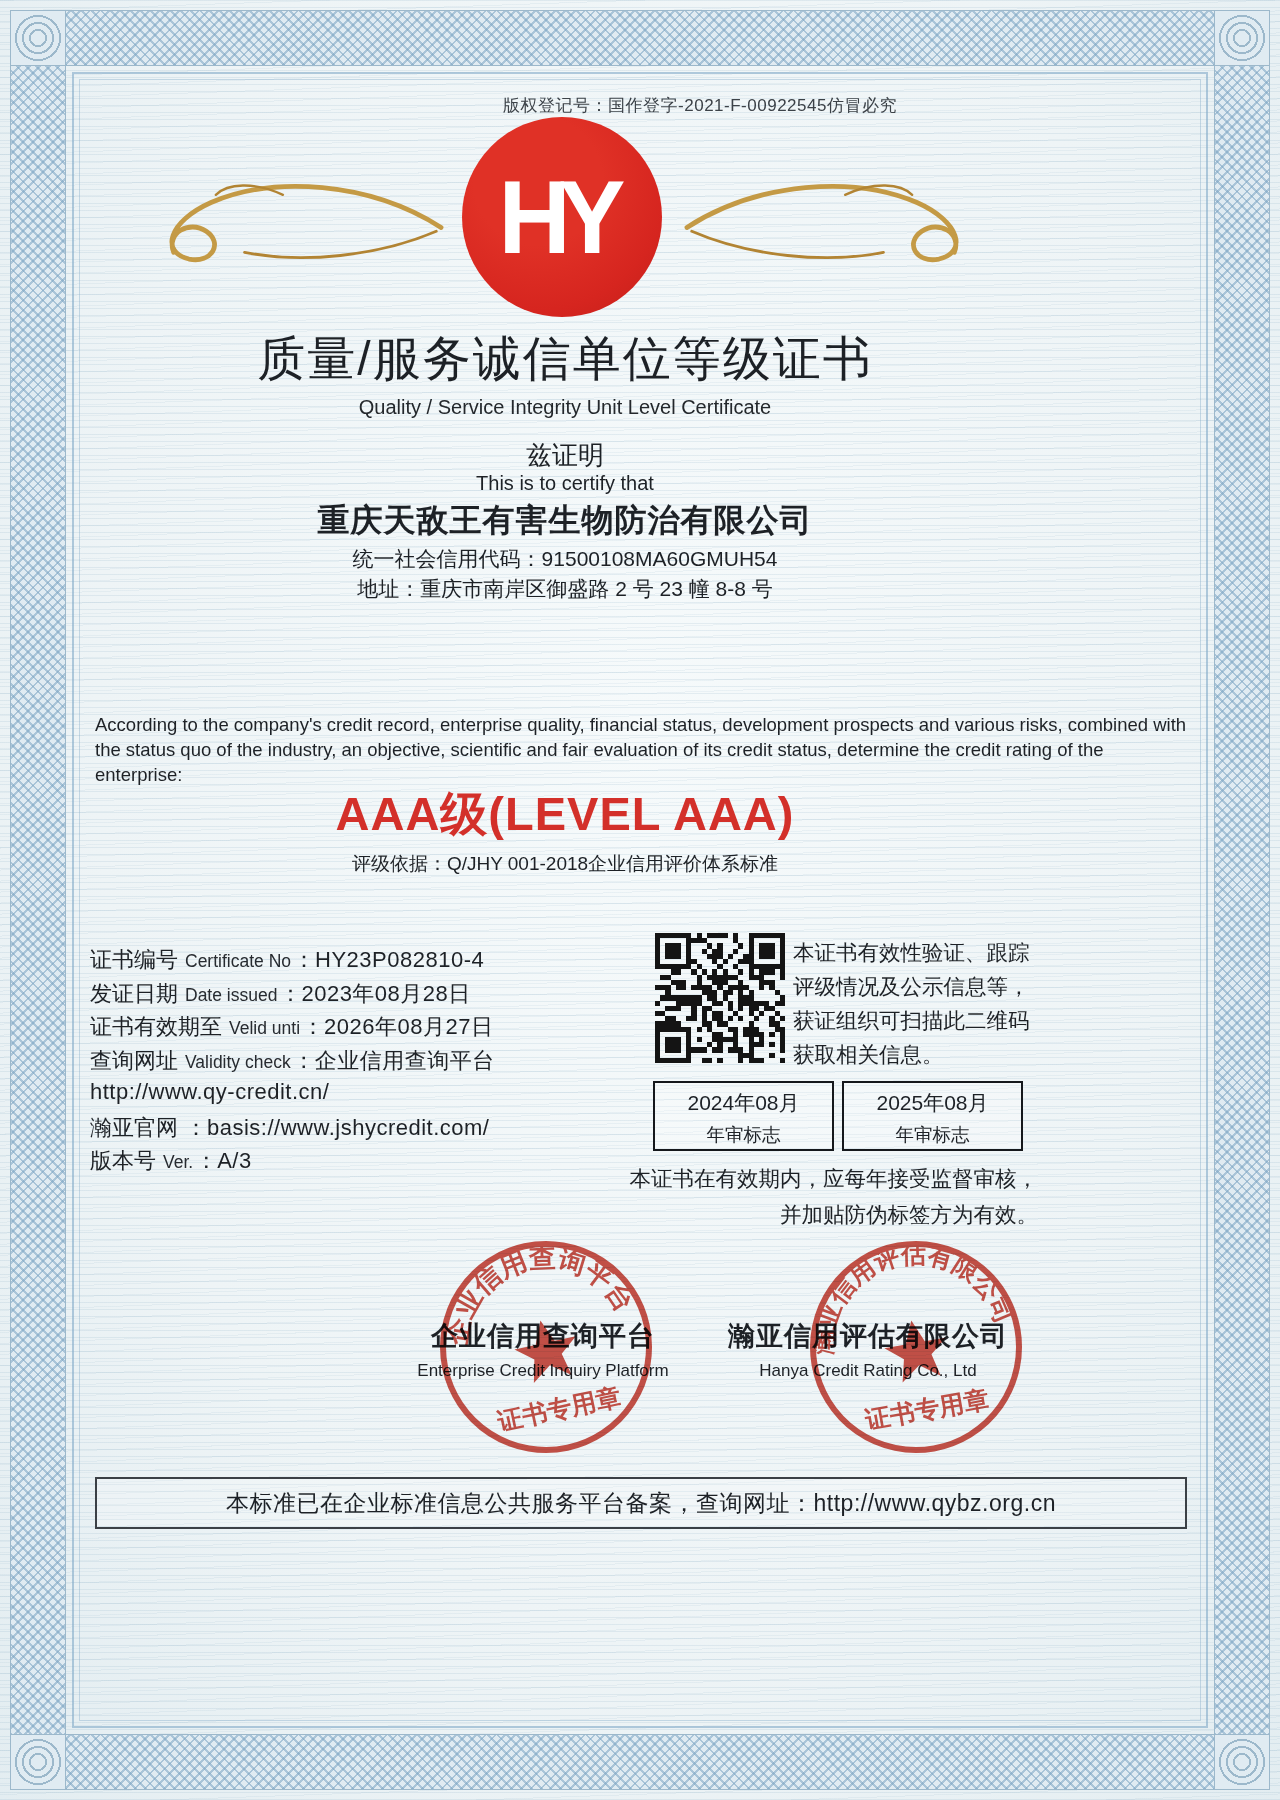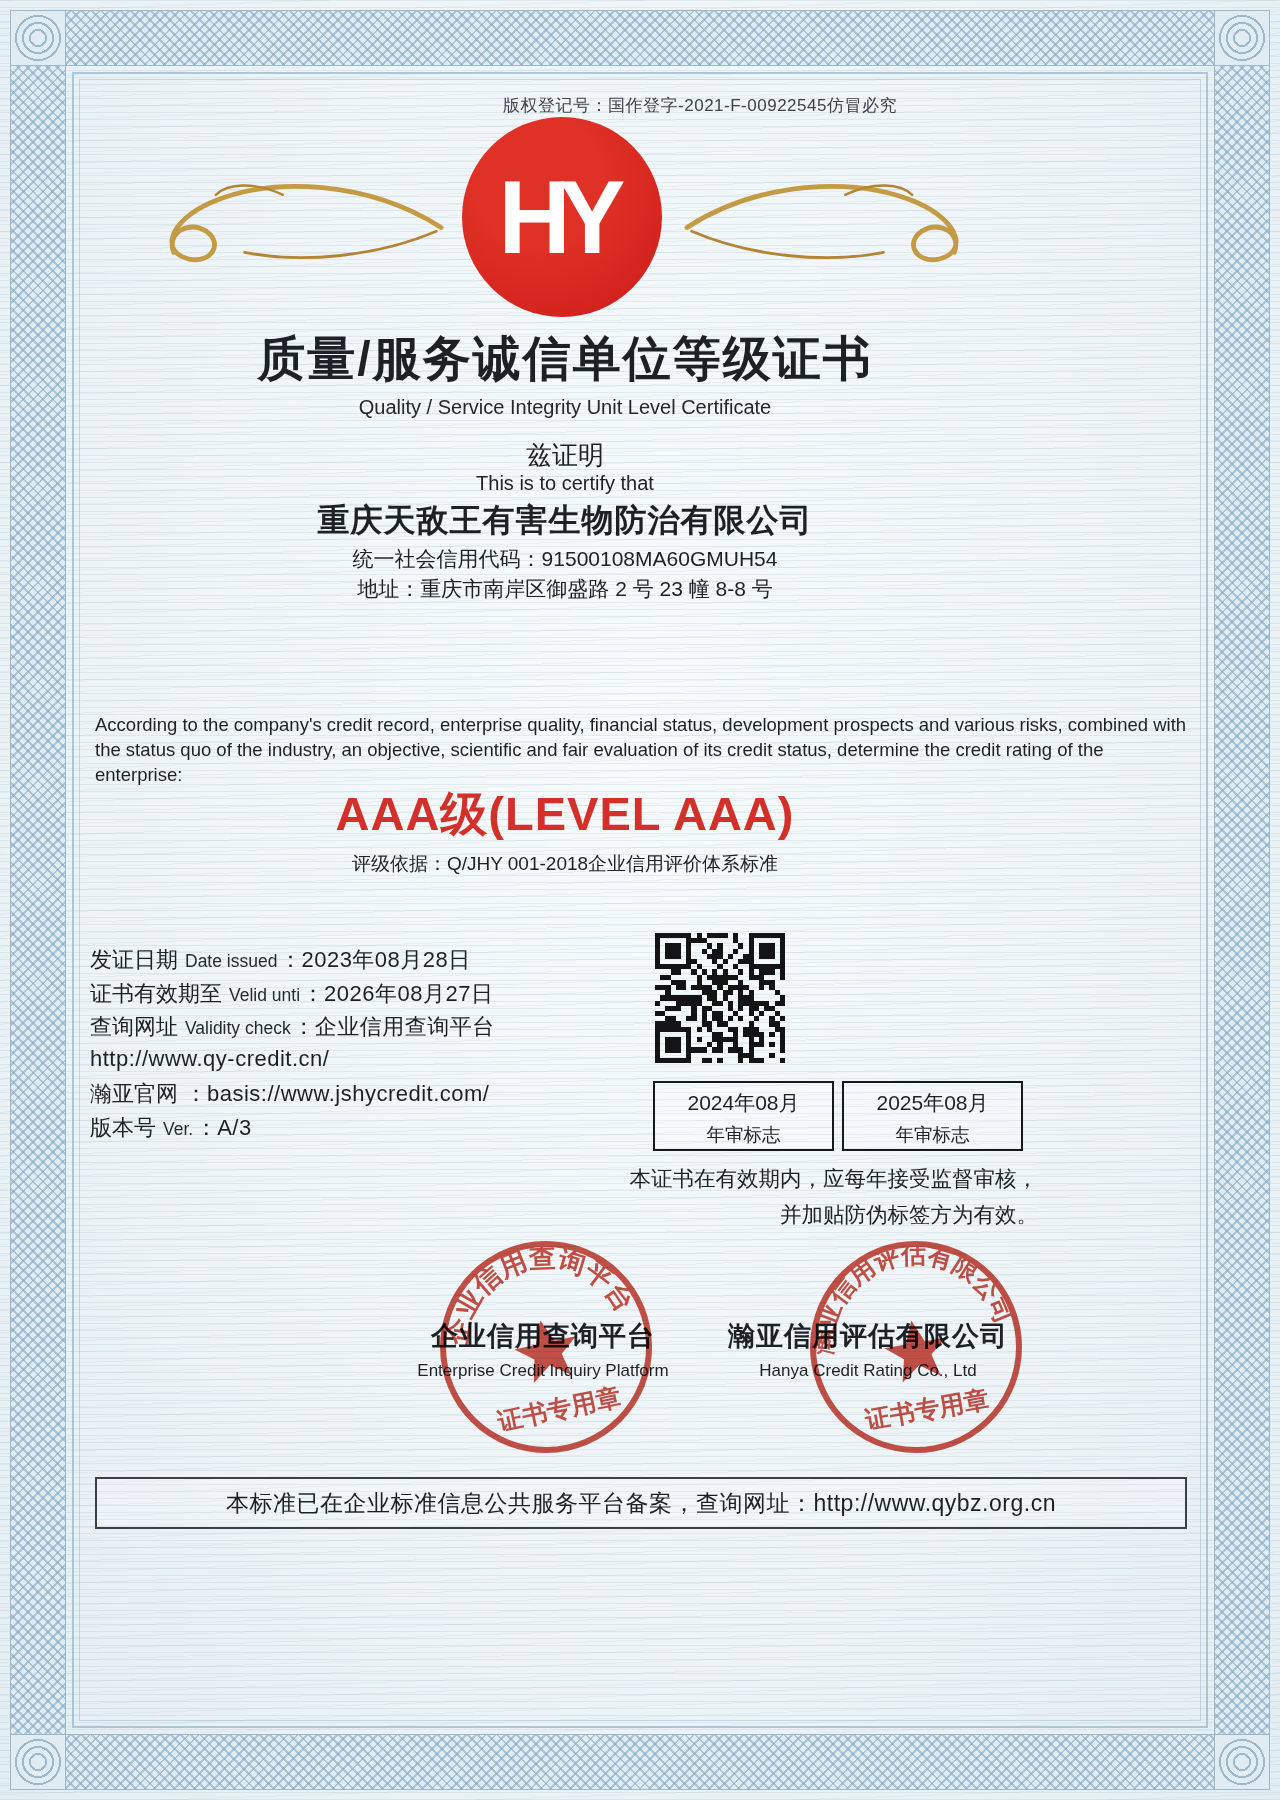--- a/index.html
+++ b/index.html
@@ -35,21 +35,21 @@
 
   .logo{top:117px;left:462px;width:200px;height:200px;border-radius:50%;
     background:radial-gradient(circle at 38% 32%, #e03126 0 35%, #d6251f 70%, #c21e19 100%);
     display:flex;align-items:center;justify-content:center;}
   .logo span{color:#fff;font-size:100px;font-weight:800;letter-spacing:-12px;transform:scaleY(1.04);padding-right:12px;}
 
   .flourish{top:168px;width:315px;height:115px;}
   .flourish.leftside{left:135px;}
   .flourish.rightside{left:678px;transform:scaleX(-1);}
 
-  .title{top:327px;left:65px;width:1000px;font-size:48px;font-weight:700;letter-spacing:2px;}
+  .title{top:327px;left:65px;width:1000px;font-size:48px;font-weight:400;letter-spacing:2px;}
   .subtitle{top:396px;left:65px;width:1000px;font-size:20px;color:#24282c;}
   .certify-zh{top:438px;left:65px;width:1000px;font-size:26px;}
   .certify-en{top:472px;left:65px;width:1000px;font-size:20px;}
   .company{top:499px;left:65px;width:1000px;font-size:32px;font-weight:800;letter-spacing:1px;}
   .creditcode{top:545px;left:65px;width:1000px;font-size:21px;}
   .address{top:575px;left:65px;width:1000px;font-size:21px;}
 
   .intro-zh{top:644px;left:95px;width:1092px;font-size:23px;line-height:35px;letter-spacing:.5px;}
   .intro-en{top:712px;left:95px;width:1092px;font-size:18.5px;line-height:25px;}
 
@@ -128,20 +128,23 @@
   <div class="abs ctr ink company">重庆天敌王有害生物防治有限公司</div>
   <div class="abs ctr ink creditcode">统一社会信用代码：91500108MA60GMUH54</div>
   <div class="abs ctr ink address">地址：重庆市南岸区御盛路 2 号 23 幢 8-8 号</div>
 
   <div class="abs ink intro-en">According to the company's credit record, enterprise quality, financial status, development prospects and various risks, combined with the status quo of the industry, an objective, scientific and fair evaluation of its credit status, determine the credit rating of the enterprise:</div>
 
   <div class="abs ctr level" style="color:#d3302a;">AAA级(LEVEL AAA)</div>
   <div class="abs ctr ink basis-zh">评级依据：Q/JHY 001-2018企业信用评价体系标准</div>
 
   <div class="abs ink details">
+    <div class="detail-line">
+      <span class="d-zh">证书编号</span><span class="d-en">Certificate No</span><span>：</span><span class="d-val">HY23P082810-4</span>
+    </div>
     <div class="detail-line">
       <span class="d-zh">发证日期</span><span class="d-en">Date issued</span><span>：</span><span class="d-val">2023年08月28日</span>
     </div>
     <div class="detail-line">
       <span class="d-zh">证书有效期至</span><span class="d-en">Velid unti</span><span>：</span><span class="d-val">2026年08月27日</span>
     </div>
     <div class="detail-line">
       <span class="d-zh">查询网址</span><span class="d-en">Validity check</span><span>：</span><span class="d-val">企业信用查询平台</span>
     </div>
     <div class="detail-line">
@@ -475,20 +478,26 @@
       <div class="m" style="left: 31.2px; top: 124.8px;"></div>
       <div class="m" style="left: 46.8px; top: 124.8px;"></div>
       <div class="m" style="left: 52px; top: 124.8px;"></div>
       <div class="m" style="left: 62.4px; top: 124.8px;"></div>
       <div class="m" style="left: 83.2px; top: 124.8px;"></div>
       <div class="m" style="left: 93.6px; top: 124.8px;"></div>
       <div class="m" style="left: 98.8px; top: 124.8px;"></div>
       <div class="m" style="left: 104px; top: 124.8px;"></div>
       <div class="m" style="left: 124.8px; top: 124.8px;"></div>
     </div>
+  <div class="abs ink qr-note">
+    <div>本证书有效性验证、跟踪</div>
+    <div>评级情况及公示信息等，</div>
+    <div>获证组织可扫描此二维码</div>
+    <div>获取相关信息。</div>
+  </div>
 
   <div class="abs ink mark-box mark-2024">
     <div class="m1">2024年08月</div>
     <div class="m2">年审标志</div>
   </div>
   <div class="abs ink mark-box mark-2025">
     <div class="m1">2025年08月</div>
     <div class="m2">年审标志</div>
   </div>
 

